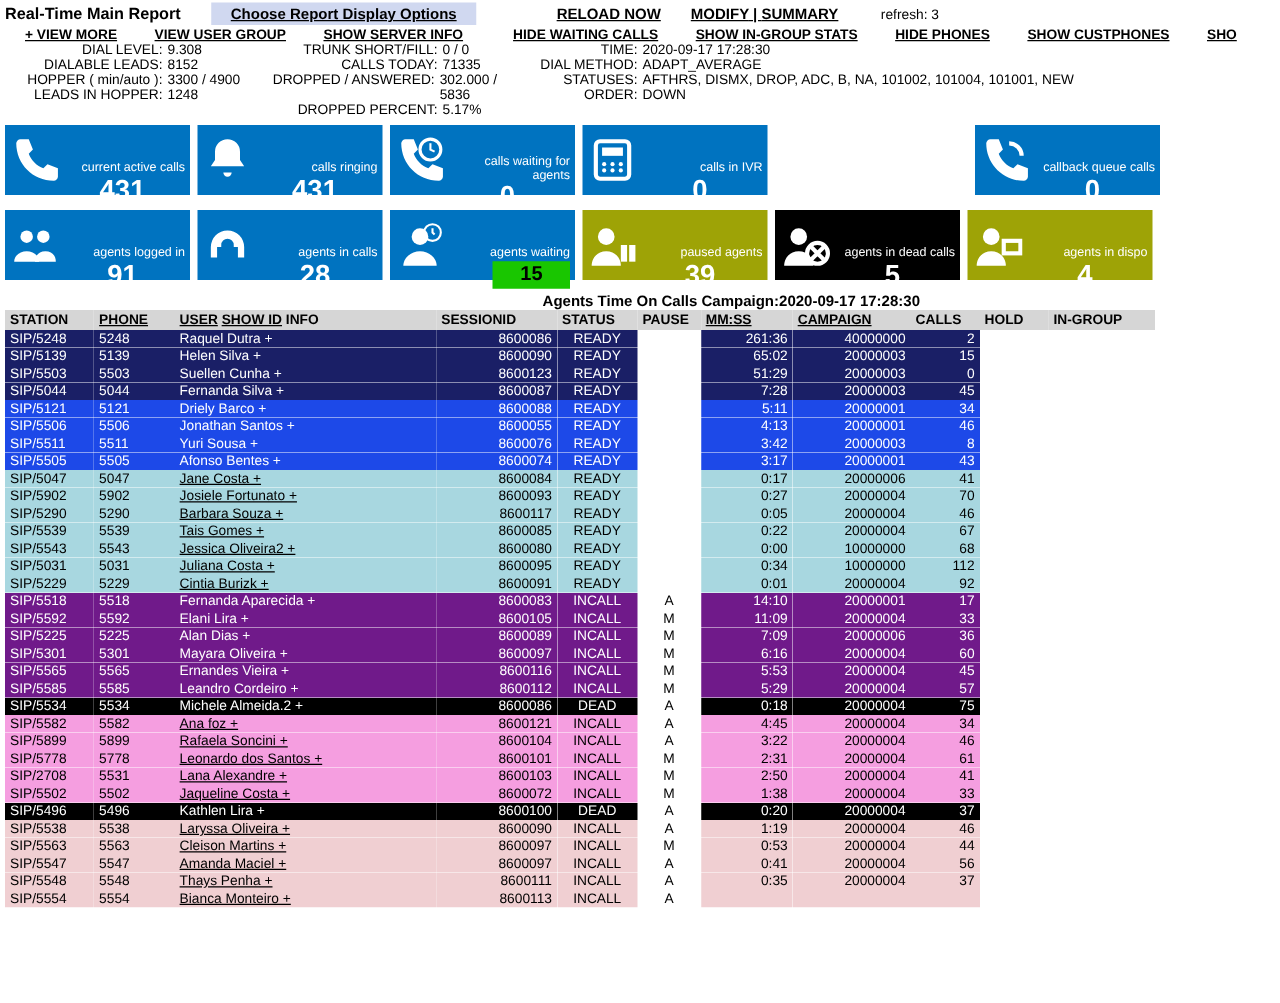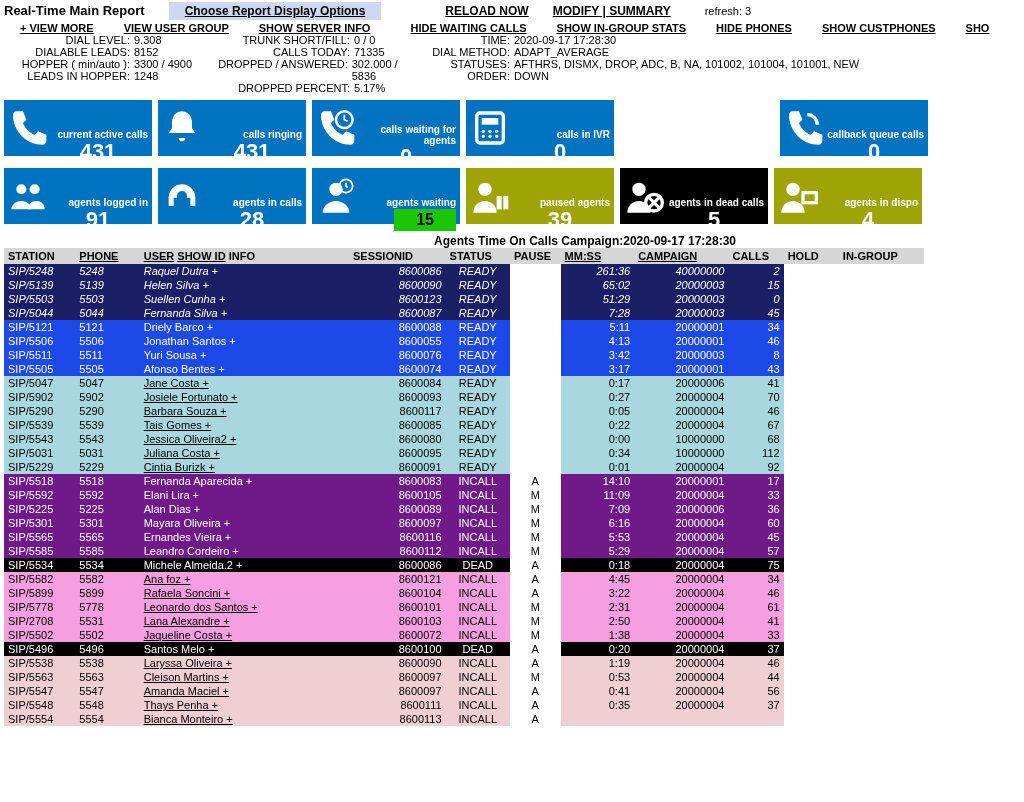--- a/index.html
+++ b/index.html
@@ -13,33 +13,33 @@
 .metarow { display: flex; padding: 0 4px; font-size: 11px; }
 .metacol { display: flex; flex-direction: column; }
 .metaline { display: flex; }
 .metalabel { text-align: right; padding-right: 4px; }
 .metalink { text-decoration: underline; }
 .tiles { display: flex; gap: 6px; padding: 6px 4px; }
 .tile { width: 148px; height: 56px; display: flex; align-items: center; padding: 4px; color: #fff; position: relative; }
 .tile-icon { width: 40px; height: 40px; flex: 0 0 40px; }
 .tile-icon svg { width: 100%; height: 100%; }
 .tile-body { flex: 1; text-align: right; display: flex; flex-direction: column; justify-content: center; gap: 0; }
-.tile-label { font-size: 10px; font-weight: bold; line-height: 1.05; margin-top: 37px; }
+.tile-label { font-size: 10px; font-weight: normal; line-height: 1.05; margin-top: 37px; }
 .tile-value { font-size: 22px; font-weight: bold; line-height: 1; text-align: center; }
 .bg-blue { background: #0073c0; }
 .bg-blue2 { background: #0073c0; }
 .bg-olive { background: #9ea306; }
 .bg-black { background: #000; }
 .tile-green-box { background: #19c600; color: #000; font-weight: bold; font-size: 16px; padding: 2px 22px; display: inline-block; }
 .table-title-row { display: flex; justify-content: flex-end; padding: 4px 8px 0 8px; font-weight: bold; font-size: 12px; }
 .tbl { border-collapse: collapse; width: 920px; margin-left: 4px; table-layout: fixed; }
 .tbl th { background: #d6d6d6; font-size: 11px; font-weight: bold; text-align: left; padding: 2px 4px; }
 .tbl th.u { text-decoration: underline; }
 .tbl td { font-size: 11px; padding: 1px 4px; white-space: nowrap; overflow: hidden; }
-.r-darknavy td { background: #1a1f66; color: #fff; font-style: italic; }
+.r-darknavy td { background: #1a1f66; color: #fff; }
 .r-blue td { background: #1d49e8; color: #fff; }
 .r-ltblue td { background: #a8d7e0; color: #000; }
 .r-purple td { background: #701a8a; color: #fff; }
 .r-pink td { background: #f59ee0; color: #000; }
 .r-black td { background: #000; color: #fff; }
 .r-peach td { background: #f0cfd2; color: #000; }
 .r-ltblue .u, .r-pink .u, .r-peach .u { text-decoration: underline; }
 .c-station { width: 62px; }
 .c-phone { width: 56px; }
 .c-user { width: 150px; }
@@ -636,21 +636,21 @@
         <td class="ct" style="background:#fff;color:#000">M</td>
         <td class="rt">1:38</td>
         <td class="rt">20000004</td>
         <td class="rt">33</td>
         <td style="background:#fff"></td>
         <td style="background:#fff"></td>
       </tr>
       <tr class="r-black">
         <td>SIP/5496</td>
         <td>5496</td>
-        <td colspan="2">Santos Melo +</td>
+        <td colspan="2">Kathlen Lira +</td>
         <td class="rt">8600100</td>
         <td class="ct">DEAD</td>
         <td class="ct" style="background:#fff;color:#000">A</td>
         <td class="rt">0:20</td>
         <td class="rt">20000004</td>
         <td class="rt">37</td>
         <td style="background:#fff"></td>
         <td style="background:#fff"></td>
       </tr>
       <tr class="r-peach">

